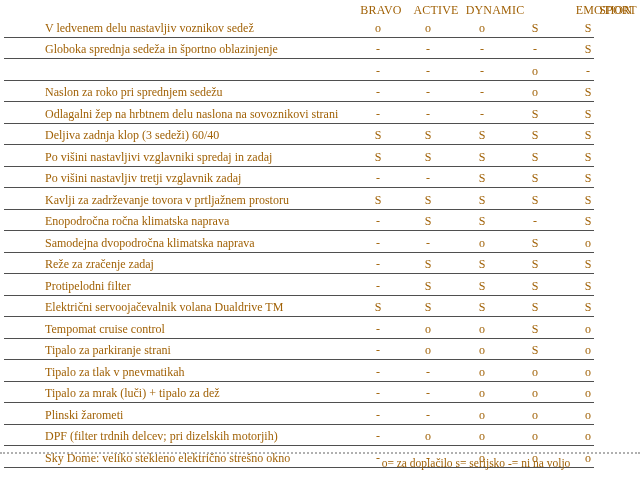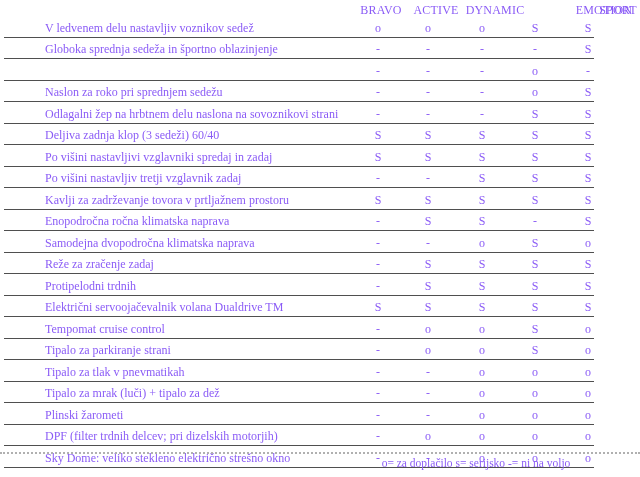--- a/index.html
+++ b/index.html
@@ -71,21 +71,21 @@
     top: 457px;
     left: 476px;
     transform: translateX(-50%);
     font-size: 11.5px;
     white-space: nowrap;
   }
 </style>
 </head>
 <body>
 
-<div class="page" style="color: #8b5cf6; background: rgb(255, 255, 255);">
+<div class="page" style="color: #a16207; background: rgb(255, 255, 255);">
 
   <div class="col-headers">
     <span class="h0">BRAVO</span>
     <span class="h1">ACTIVE</span>
     <span class="h2">DYNAMIC</span>
     <span class="h3">EMOTION</span>
     <span class="h4">SPORT</span>
   </div>
 
   <div id="rows">
@@ -190,21 +190,21 @@
   <div class="row">
     <span class="row-label">Reže za zračenje zadaj</span>
     <span class="cell c0">-</span>
     <span class="cell c1">S</span>
     <span class="cell c2">S</span>
     <span class="cell c3">S</span>
     <span class="cell c4">S</span>
   </div>
 
   <div class="row">
-    <span class="row-label">Protipelodni trdnih</span>
+    <span class="row-label">Protipelodni filter</span>
     <span class="cell c0">-</span>
     <span class="cell c1">S</span>
     <span class="cell c2">S</span>
     <span class="cell c3">S</span>
     <span class="cell c4">S</span>
   </div>
 
   <div class="row">
     <span class="row-label">Električni servoojačevalnik volana Dualdrive TM</span>
     <span class="cell c0">S</span>

